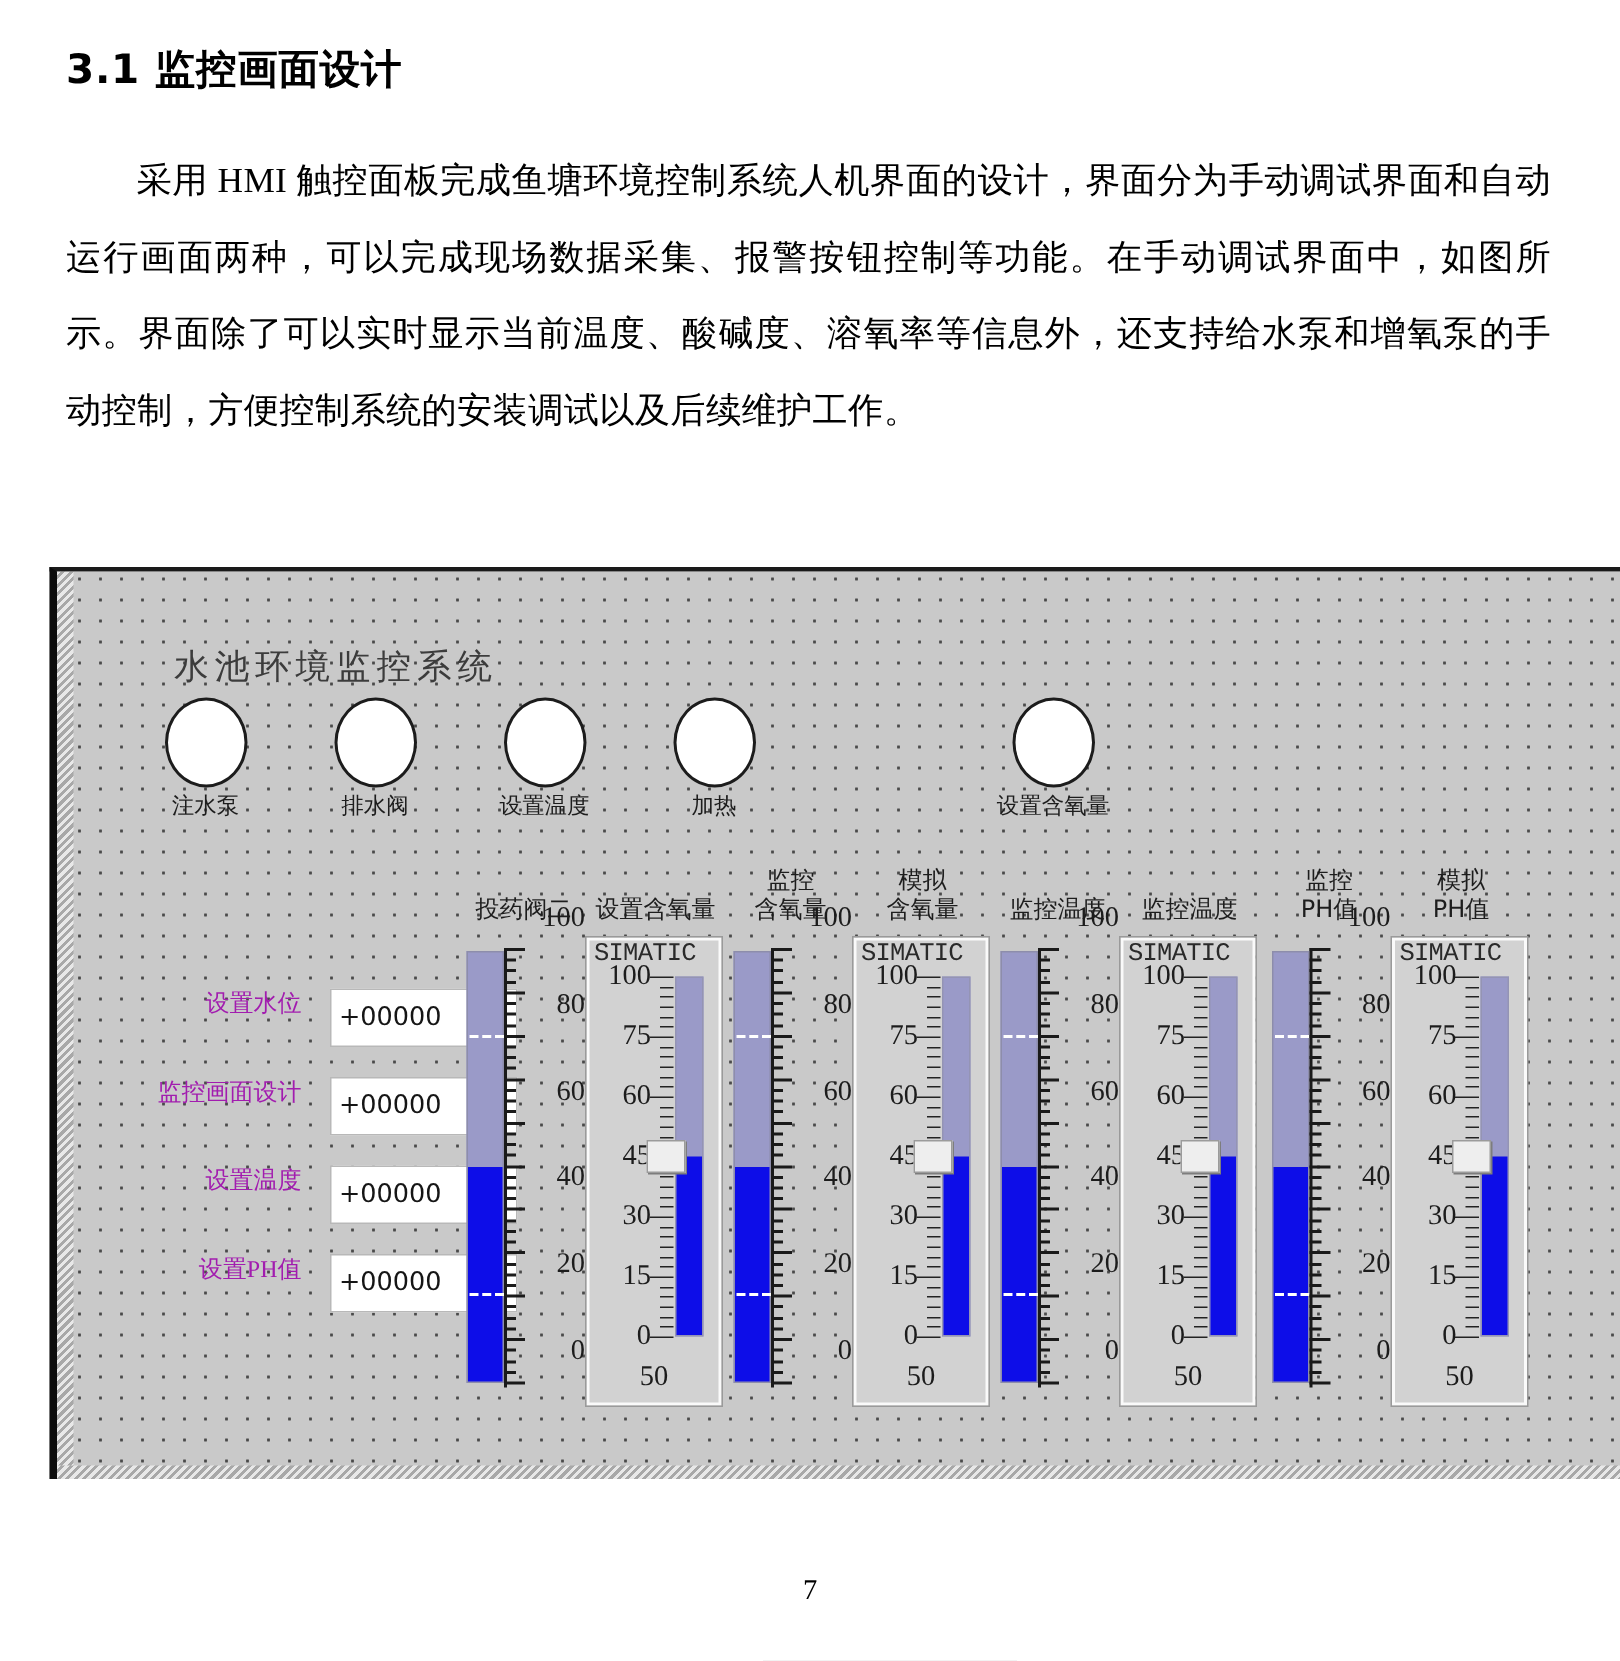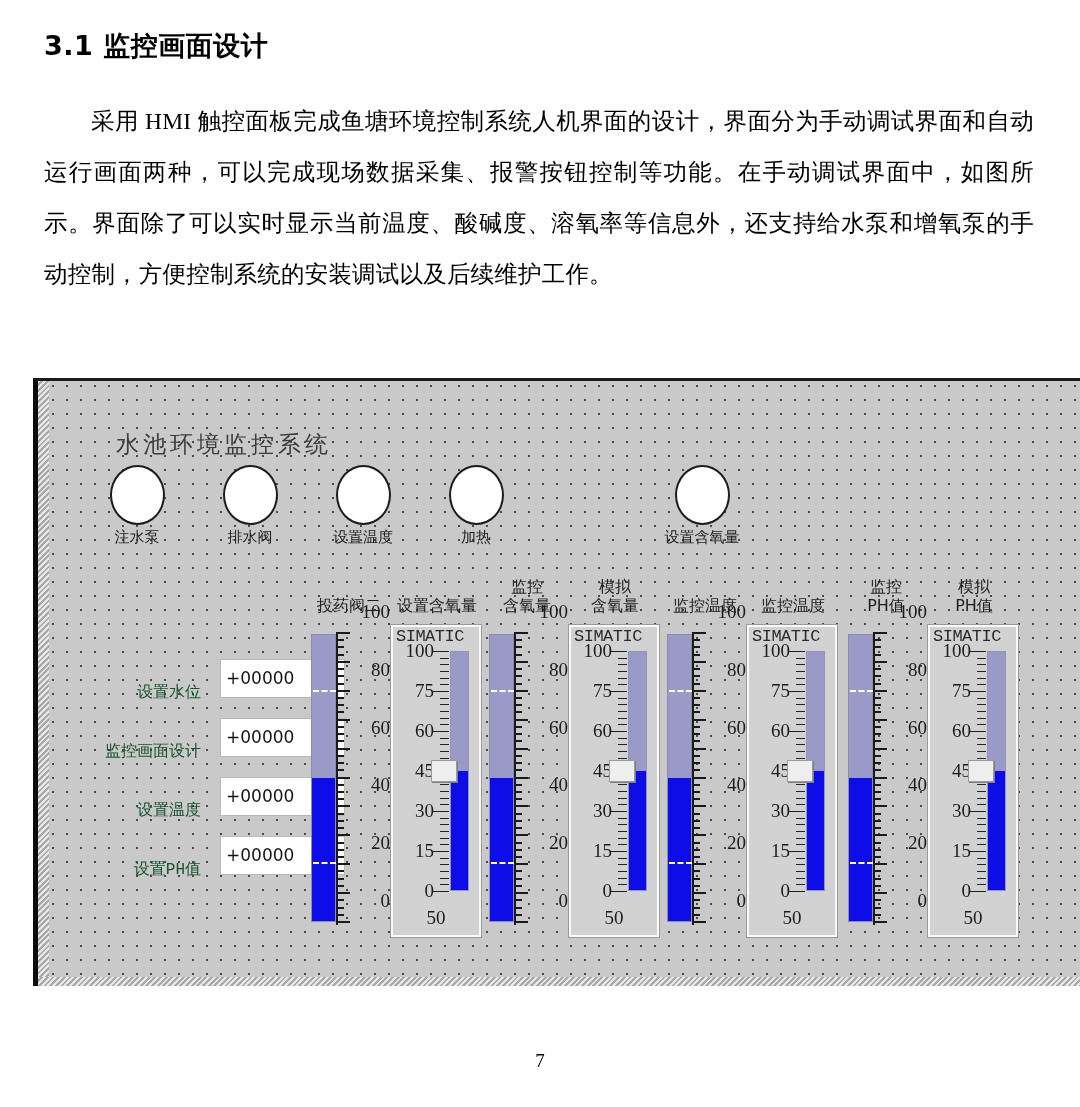--- a/index.html
+++ b/index.html
@@ -150,24 +150,24 @@
     width: 280px;
   }
   .sp-row {
     position: relative;
     height: 41px;
     margin-bottom: 18px;
   }
   .sp-label {
     position: absolute;
     right: 147px;
-    top: 23px;
-    font-family: Liberation Mono, monospace;
+    top: 0;
+    font-family: Liberation Serif, serif;
     font-size: 16px;
-    color: #14532d;
+    color: #a21caf;
     white-space: nowrap;
   }
   .sp-field {
     position: absolute;
     left: 152px;
     top: 0;
     width: 125px;
     height: 39px;
     background: #ffffff;
     border: 1px solid #b8b8b8;

